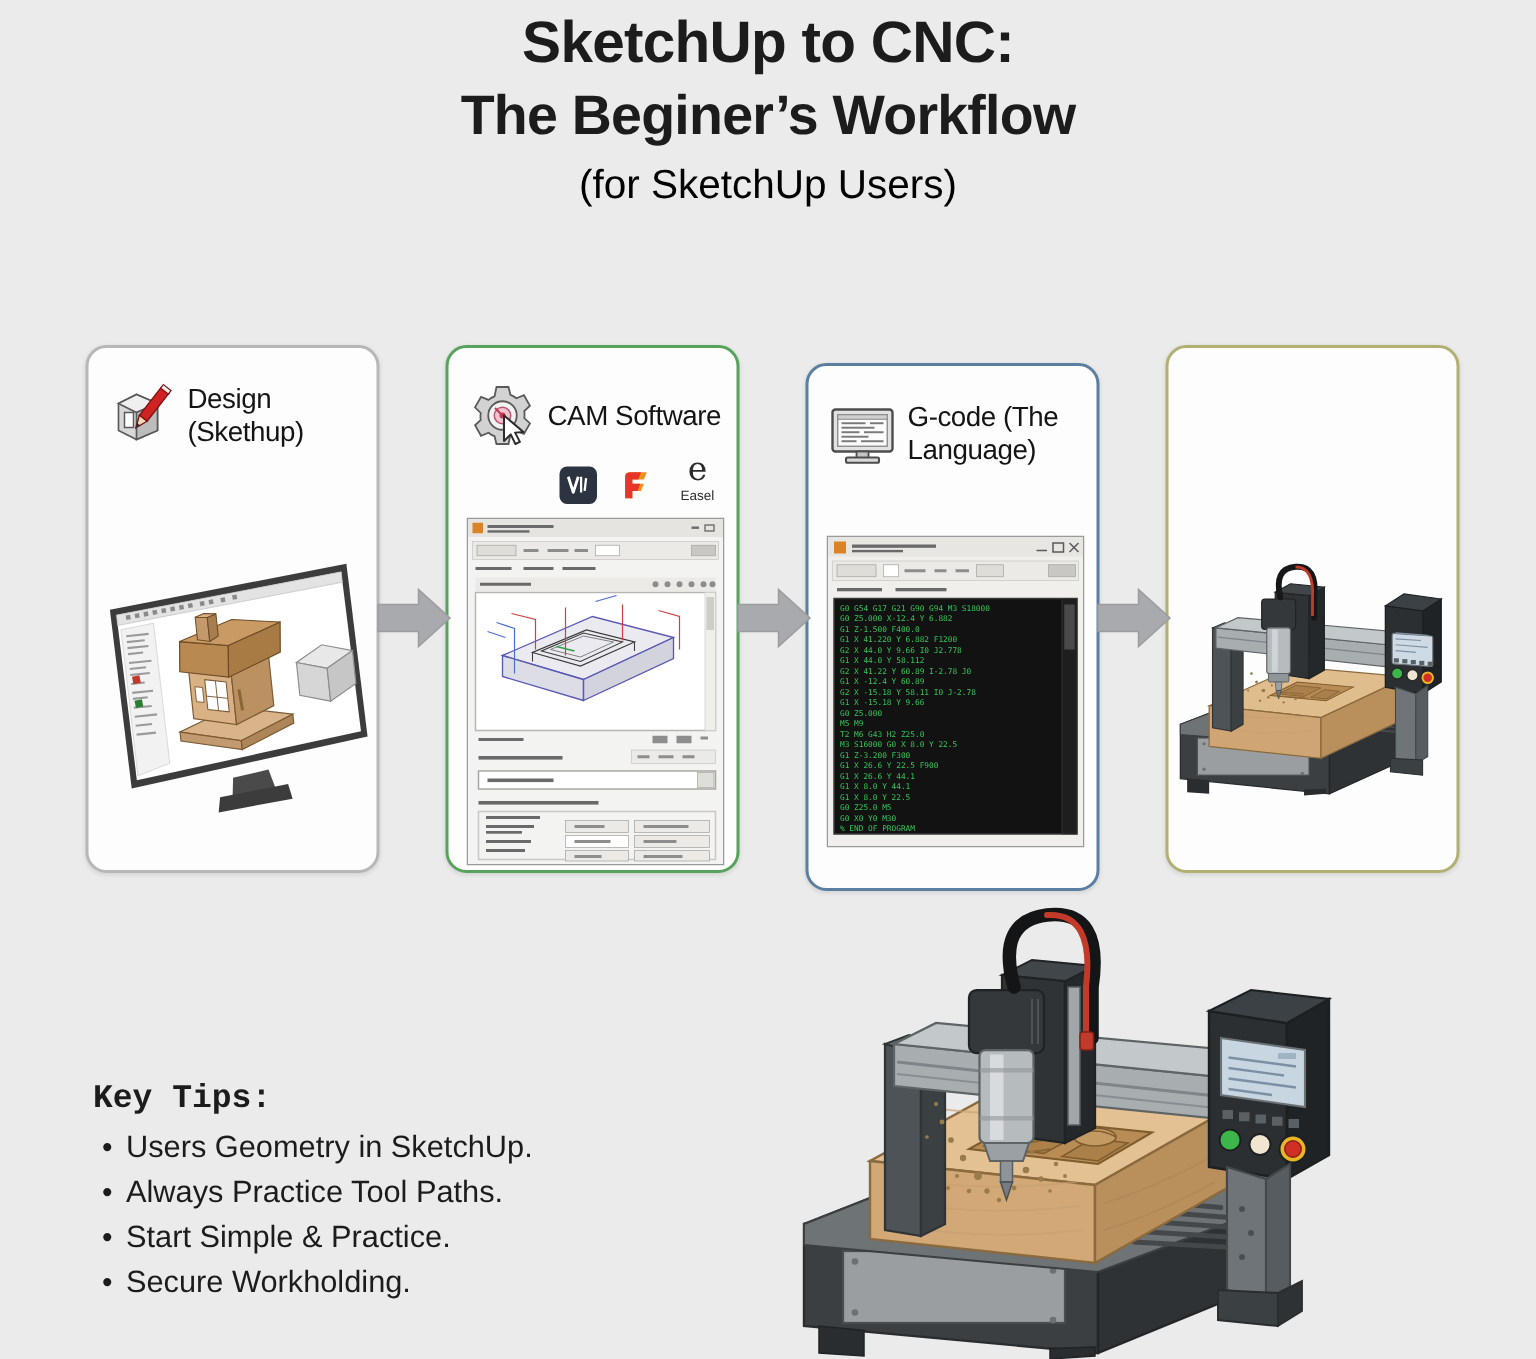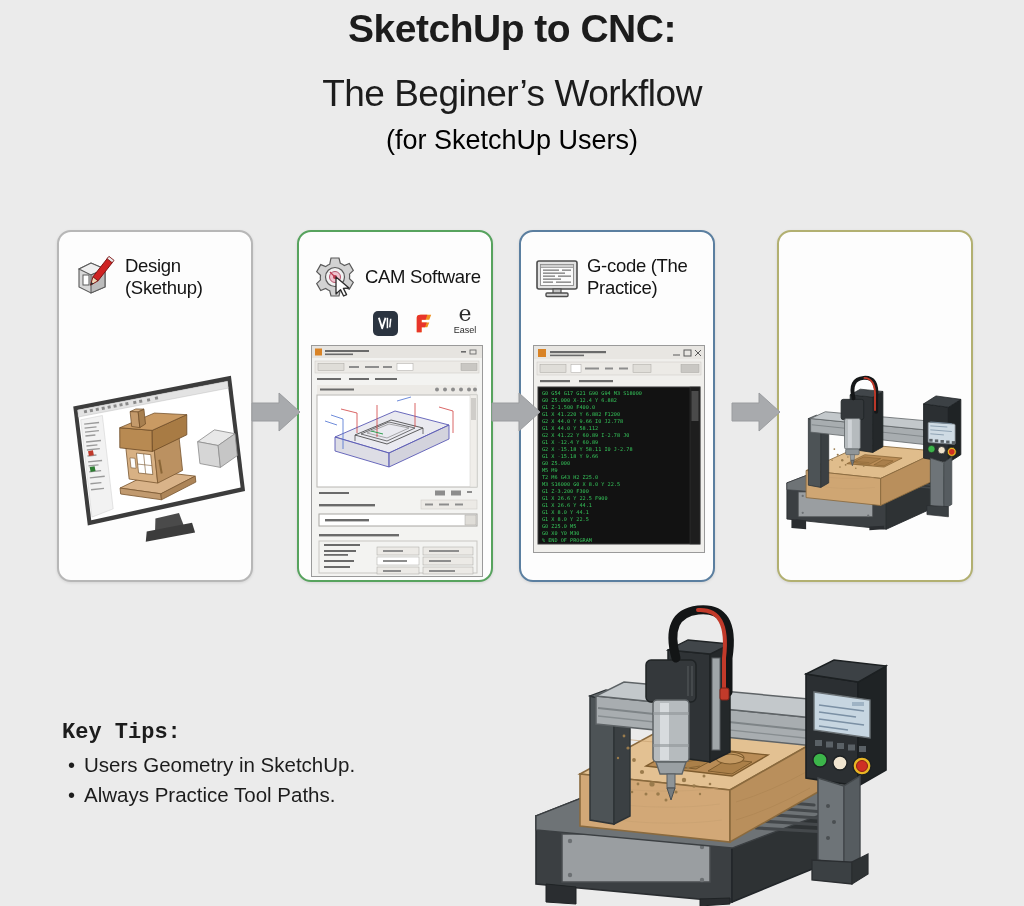--- a/index.html
+++ b/index.html
@@ -9,34 +9,34 @@
     font-family:"Liberation Sans", sans-serif;
     color:#1c1c1c;
     overflow:hidden;
     position:relative;
   }
   .stage{position:relative;width:904px;height:906px;}
 
   
   .title-block{position:absolute;left:0;top:6px;width:1024px;text-align:center;}
   .title-l1{font-size:39px;font-weight:bold;letter-spacing:-0.5px;line-height:46px;}
-  .title-l2{font-size:37px;font-weight:normal;letter-spacing:-0.5px;line-height:46px;margin-top:19px;}
+  .title-l2{font-size:37px;font-weight:bold;letter-spacing:-0.5px;line-height:46px;margin-top:2px;}
   .title-sub{font-size:27px;font-weight:normal;line-height:34px;margin-top:6px;color:#000000;}
 
   
   .card{
     position:absolute;top:230px;width:196px;height:352px;
     background:#fdfdfd;border-radius:14px;
     box-sizing:border-box;
     box-shadow:0 1px 3px rgba(0,0,0,.10);
     overflow:hidden;
   }
   #card-1{left:57px;border:2px solid #b7b7b7;}
   #card-2{left:297px;border:2.5px solid #57a35e;}
-  #card-3{left:519px;border:2.5px solid #5b7fa0;}
+  #card-3{left:537px;border:2.5px solid #5b7fa0;margin-top:12px;}
   #card-4{left:777px;border:2.5px solid #b2b071;}
 
   .card-head{position:absolute;left:0;top:12px;width:196px;height:66px;display:flex;align-items:center;padding-left:12px;box-sizing:border-box;}
   .card-icon{width:48px;height:48px;flex:0 0 48px;margin-right:6px;}
   .card-title{font-size:18.5px;line-height:22px;color:#141414;letter-spacing:-0.3px;}
 
   .logos{position:absolute;left:74px;top:72px;display:flex;align-items:flex-end;gap:12px;}
   .logo-v{width:25px;height:25px;border-radius:5px;background:#2b3440;display:flex;align-items:center;justify-content:center;}
   .logo-f{width:26px;height:26px;display:flex;align-items:center;justify-content:center;}
   .logo-e{width:34px;text-align:center;}
@@ -364,21 +364,21 @@
             <rect x="10" y="25.5" width="18" height="1.3"></rect>
             <rect x="10" y="28.5" width="10" height="1.3"></rect>
               <rect x="23" y="28.5" width="15" height="1.3"></rect>
           </g>
           <rect x="20" y="36" width="8" height="5" fill="#c4c4c4" stroke="#4d4d4d" stroke-width="1.2"></rect>
           <rect x="13" y="40" width="22" height="3.5" rx="1" fill="#d8d8d8" stroke="#4d4d4d" stroke-width="1.4"></rect>
         </svg>
       </span>
       <span class="card-title">
         <span>G-code (The</span><br>
-        <span>Practice)</span>
+        <span>Language)</span>
       </span>
     </div>
 
     <div class="screen-embed" style="left:12px;top:113px;">
       <svg width="172" height="208" viewBox="0 0 172 208">
         <rect x="0.5" y="0.5" width="171" height="207" fill="#f0efec" stroke="#9a9a9a"></rect>
         <rect x="1" y="1" width="170" height="13" fill="#e8e6e2"></rect>
         <rect x="5" y="4" width="8" height="8" fill="#d98326"></rect>
         <g fill="#6a6a6a">
             <rect x="17" y="6" width="56" height="2.2"></rect>
@@ -559,20 +559,22 @@
     <svg width="52" height="44" viewBox="0 0 52 44">
       <polygon points="2,13 29,13 29,3 50,22 29,41 29,31 2,31" fill="#a8aaad" stroke="#9a9c9f" stroke-width="1"></polygon>
     </svg>
   </div>
 
   <div class="tips">
     <div class="tips-h">Key Tips:</div>
     <ul>
       <li>Users Geometry in SketchUp.</li>
       <li>Always Practice Tool Paths.</li>
+      <li>Start Simple &amp; Practice.</li>
+      <li>Secure Workholding.</li>
     </ul>
   </div>
 
   <div id="hero-cnc">
     <svg width="480" height="318" viewBox="0 0 480 318">
 
       <polygon points="18,228 18,296 214,314 214,246" fill="#3b3f42" stroke="#2a2d30" stroke-width="1.6"></polygon>
       <polygon points="214,246 214,314 336,264 336,196" fill="#2e3234" stroke="#22262a" stroke-width="1.6"></polygon>
       <polygon points="18,228 214,246 336,196 140,180" fill="#4c5154" stroke="#2a2d30" stroke-width="1.6"></polygon>
 

